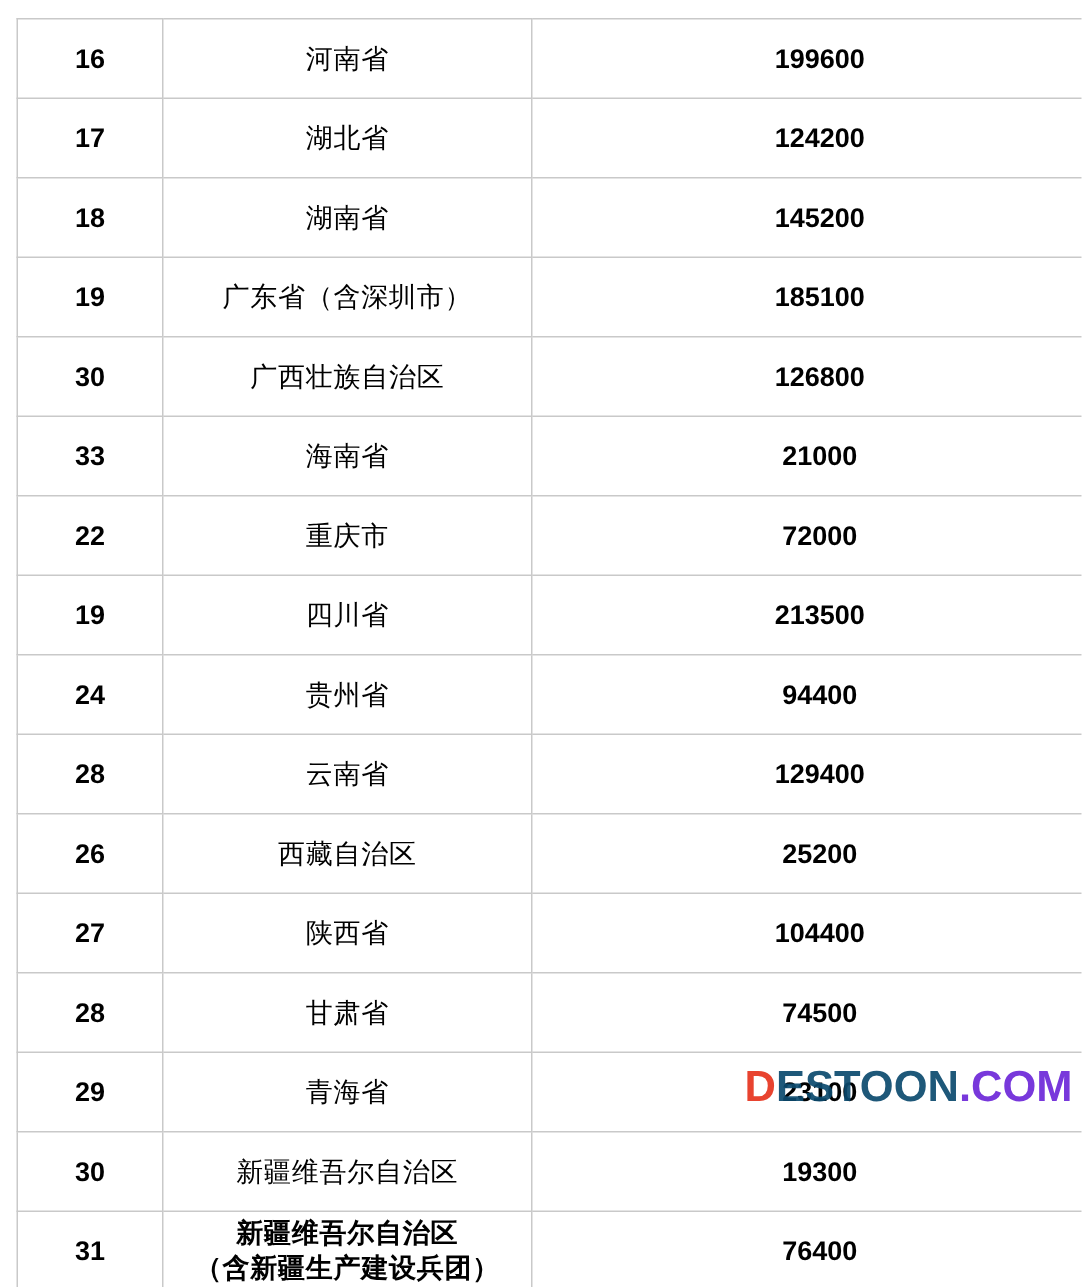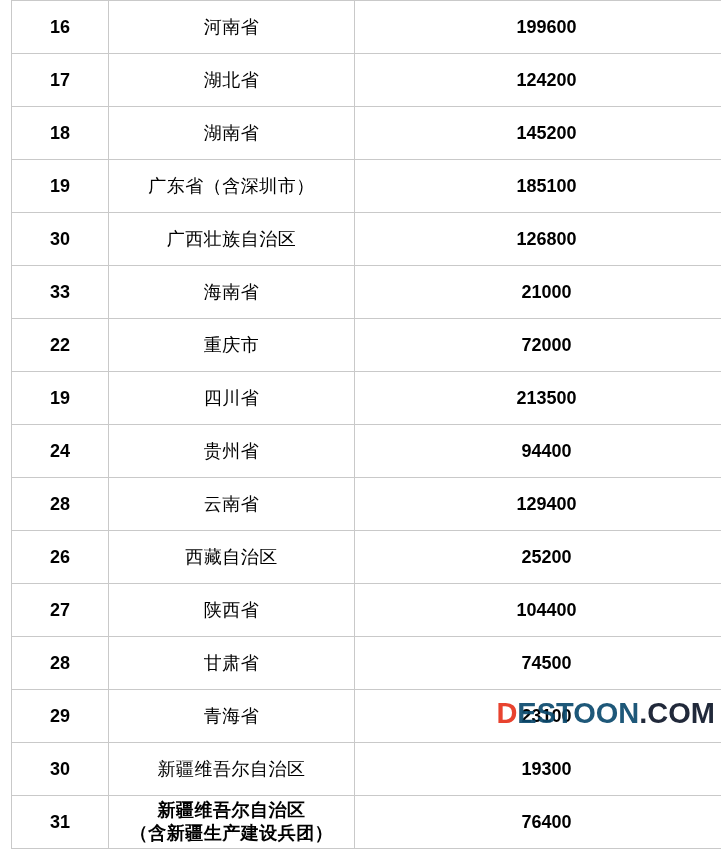--- a/index.html
+++ b/index.html
@@ -11,21 +11,21 @@
     width: 721px;
     height: 858px;
     font-family: "Liberation Serif", "DejaVu Serif", serif;
     color: #000000;
     position: relative;
     overflow: hidden;
   }
   .sheet {
     position: absolute;
     left: 0;
-    top: 0;
+    top: 12px;
     width: 721px;
     height: 732px;
   }
   table.data-table {
     border-collapse: collapse;
     width: 702px;
     margin-left: 11px;
     margin-top: 0px;
     table-layout: fixed;
   }
@@ -75,21 +75,21 @@
     white-space: nowrap;
   }
   .watermark .wm-d {
     color: #e8432f;
   }
   .watermark .wm-rest {
     color: #0c4a6e;
     opacity: 0.92;
   }
   .watermark .wm-com {
-    color: #0f172a;
+    color: #6d28d9;
     opacity: 0.92;
   }
 </style>
 </head>
 <body>
 
 <div class="sheet">
   <table class="data-table">
     <tbody>
       <tr>

